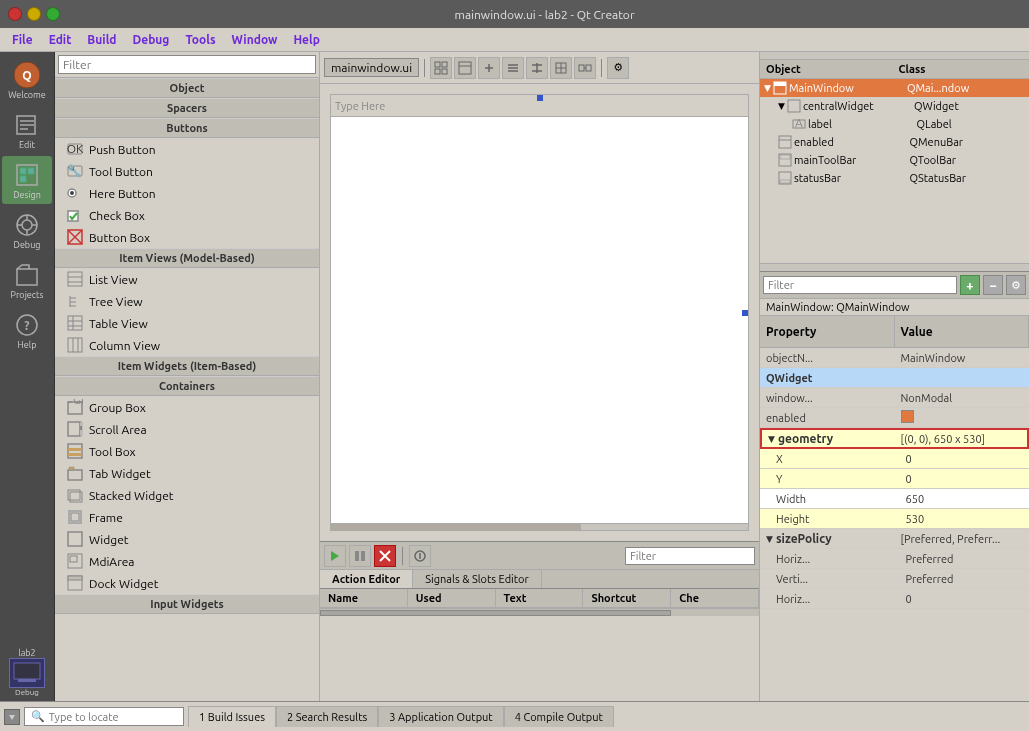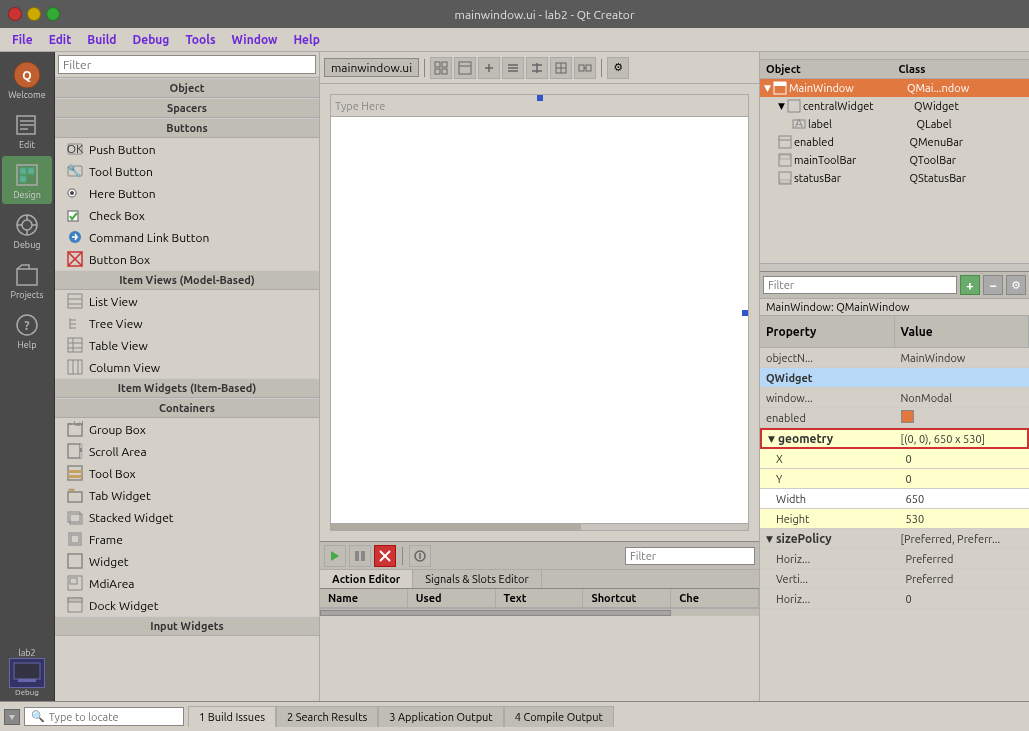--- a/index.html
+++ b/index.html
@@ -240,29 +240,20 @@
           <svg width="16" height="16" viewBox="0 0 16 16">
               <rect x="1" y="4" width="10" height="10" fill="white" stroke="#888" stroke-width="1.5"></rect>
               <polyline points="3,9 5,12 10,6" fill="none" stroke="#4a4" stroke-width="2"></polyline>
             </svg>
         </div>
         <span>Check Box</span>
       </div>
       <div class="widget-item">
         <div class="widget-icon">
           <svg width="16" height="16" viewBox="0 0 16 16">
-              <circle cx="8" cy="8" r="6" fill="#4080c0"></circle>
-              <polyline points="5,8 10,8 8,5 10,8 8,11" fill="none" stroke="white" stroke-width="1.5"></polyline>
-            </svg>
-        </div>
-        <span>Command Link Button</span>
-      </div>
-      <div class="widget-item">
-        <div class="widget-icon">
-          <svg width="16" height="16" viewBox="0 0 16 16">
               <rect x="1" y="1" width="14" height="14" fill="none" stroke="#cc3333" stroke-width="1.5"></rect>
               <line x1="1" y1="1" x2="15" y2="15" stroke="#cc3333" stroke-width="1.5"></line>
               <line x1="15" y1="1" x2="1" y2="15" stroke="#cc3333" stroke-width="1.5"></line>
             </svg>
         </div>
         <span>Button Box</span>
       </div>
 
       <div class="widget-section-header">Item Views (Model-Based)</div>
       <div class="widget-item">

